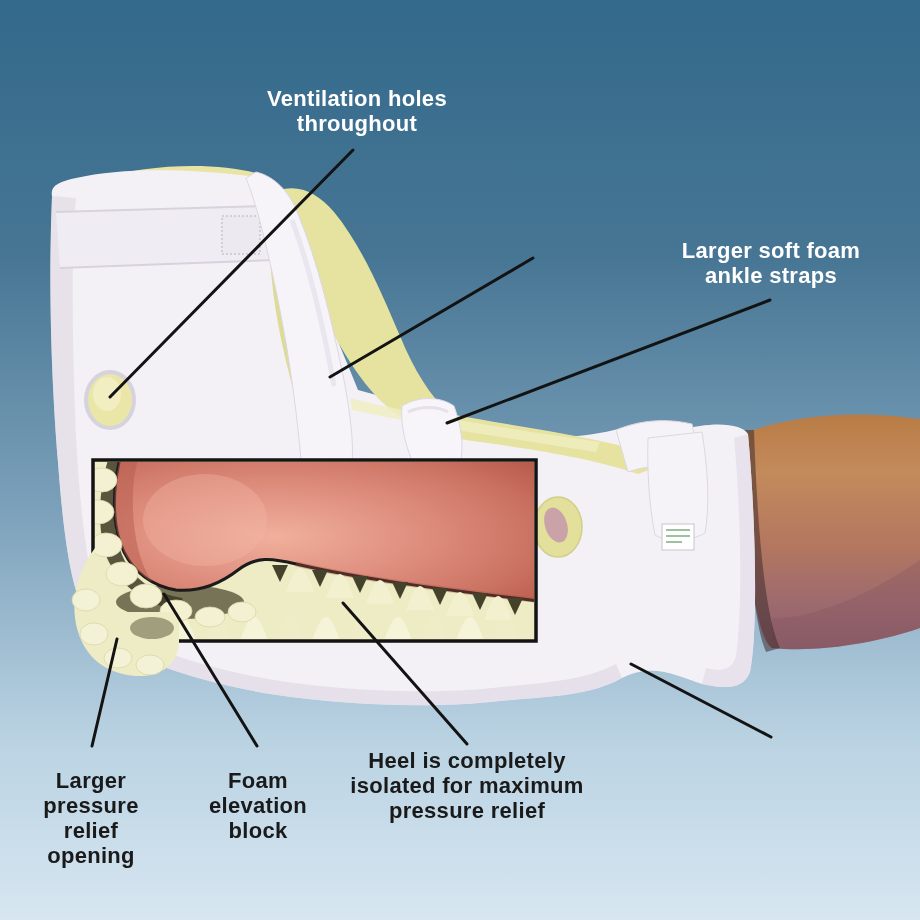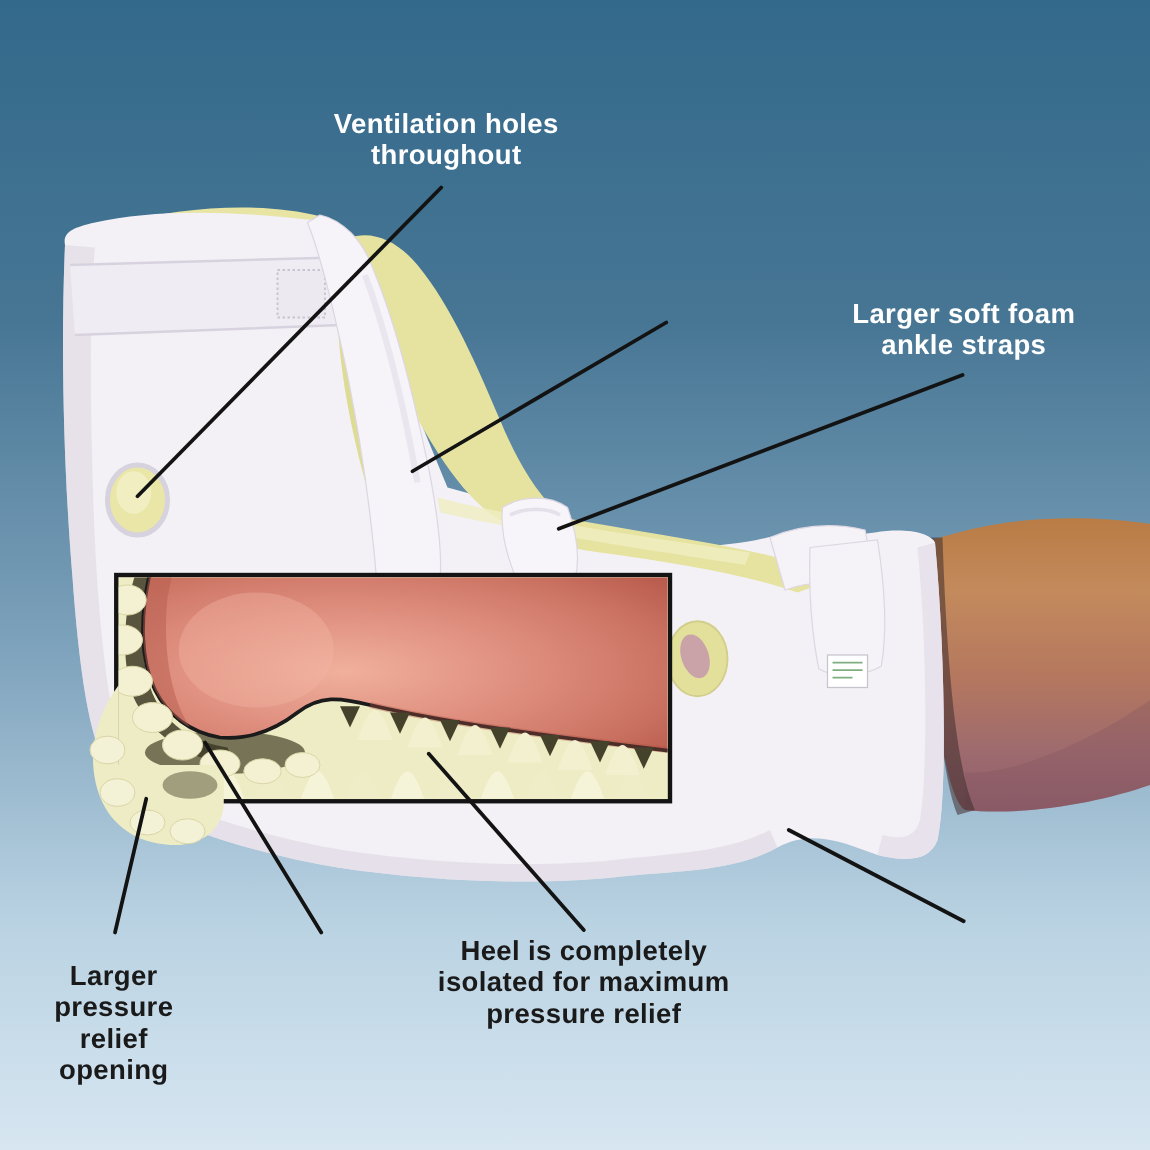--- a/index.html
+++ b/index.html
@@ -222,18 +222,21 @@
 
 
   <div class="callout light" style="left:651px;top:238px;width:240px;">Larger soft foam
 ankle straps</div>
 
   <div class="callout dark" style="left:21px;top:752px;width:140px;">Larger
 pressure
 relief
 opening</div>
 
+  <div class="callout dark" style="left:178px;top:752px;width:160px;">Foam
+elevation
+block</div>
 
   <div class="callout dark" style="left:337px;top:732px;width:260px;">Heel is completely
 isolated for maximum
 pressure relief</div>
 
 </div>
 
 </body></html>

